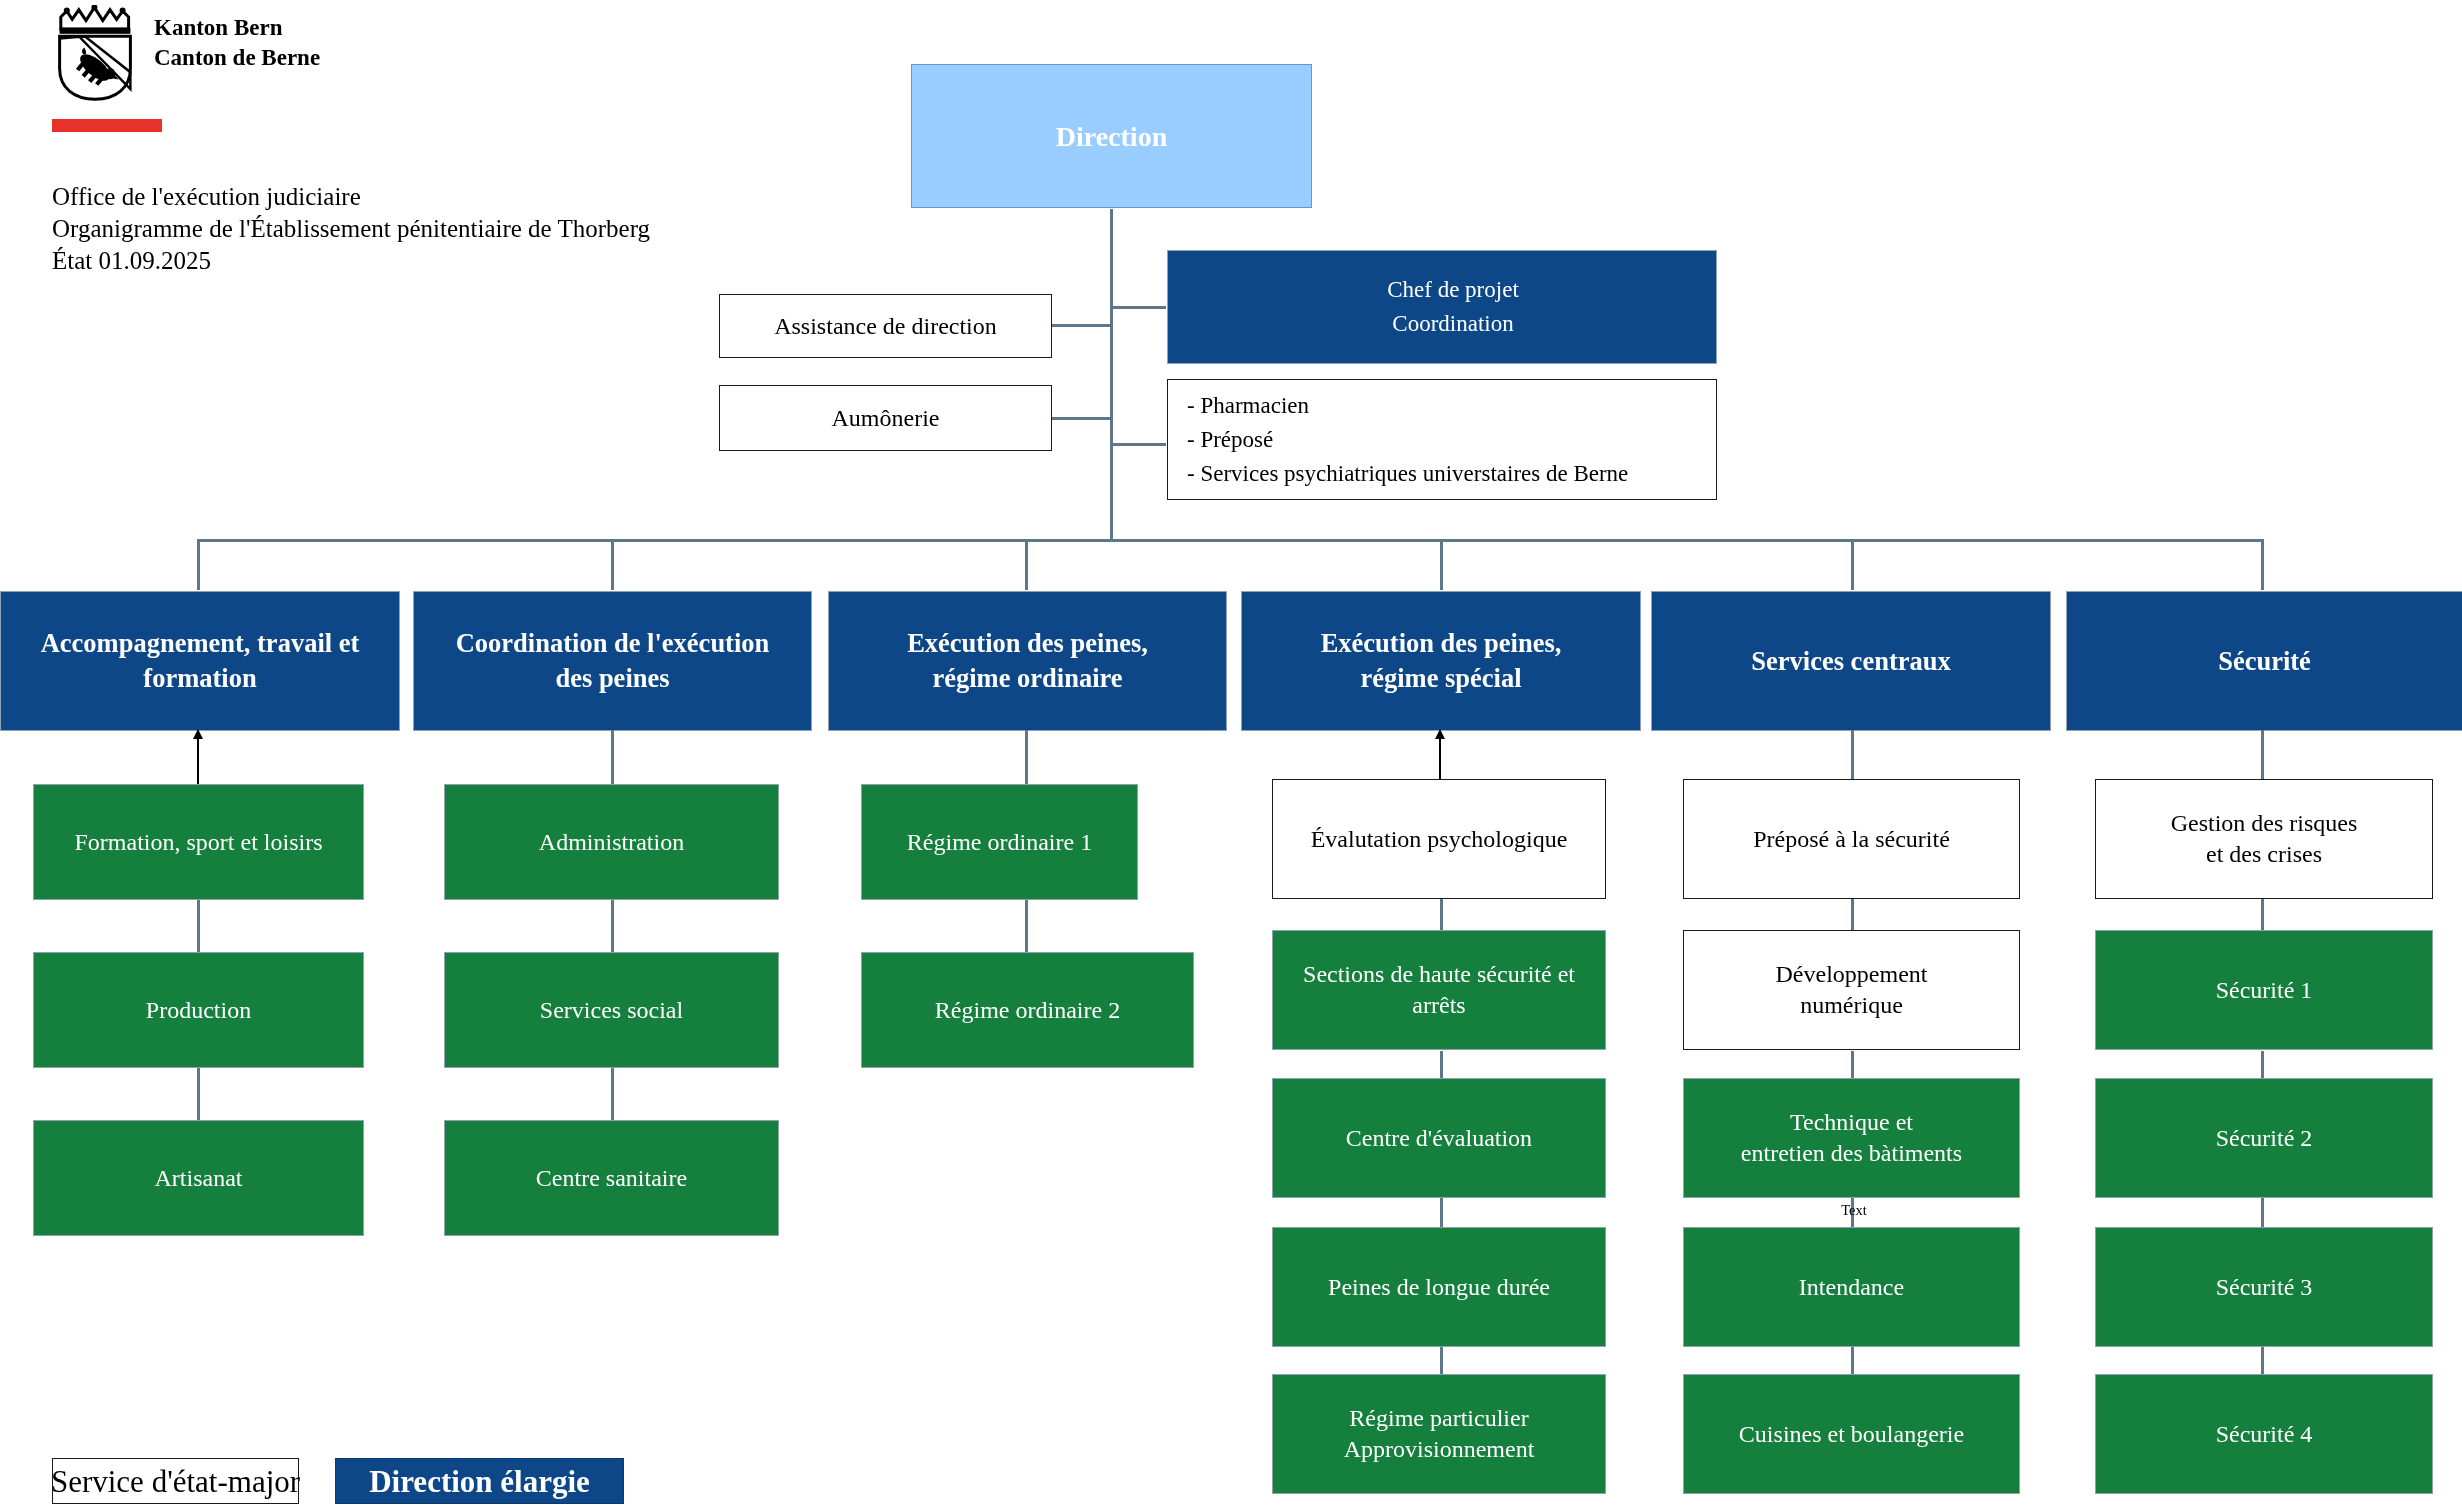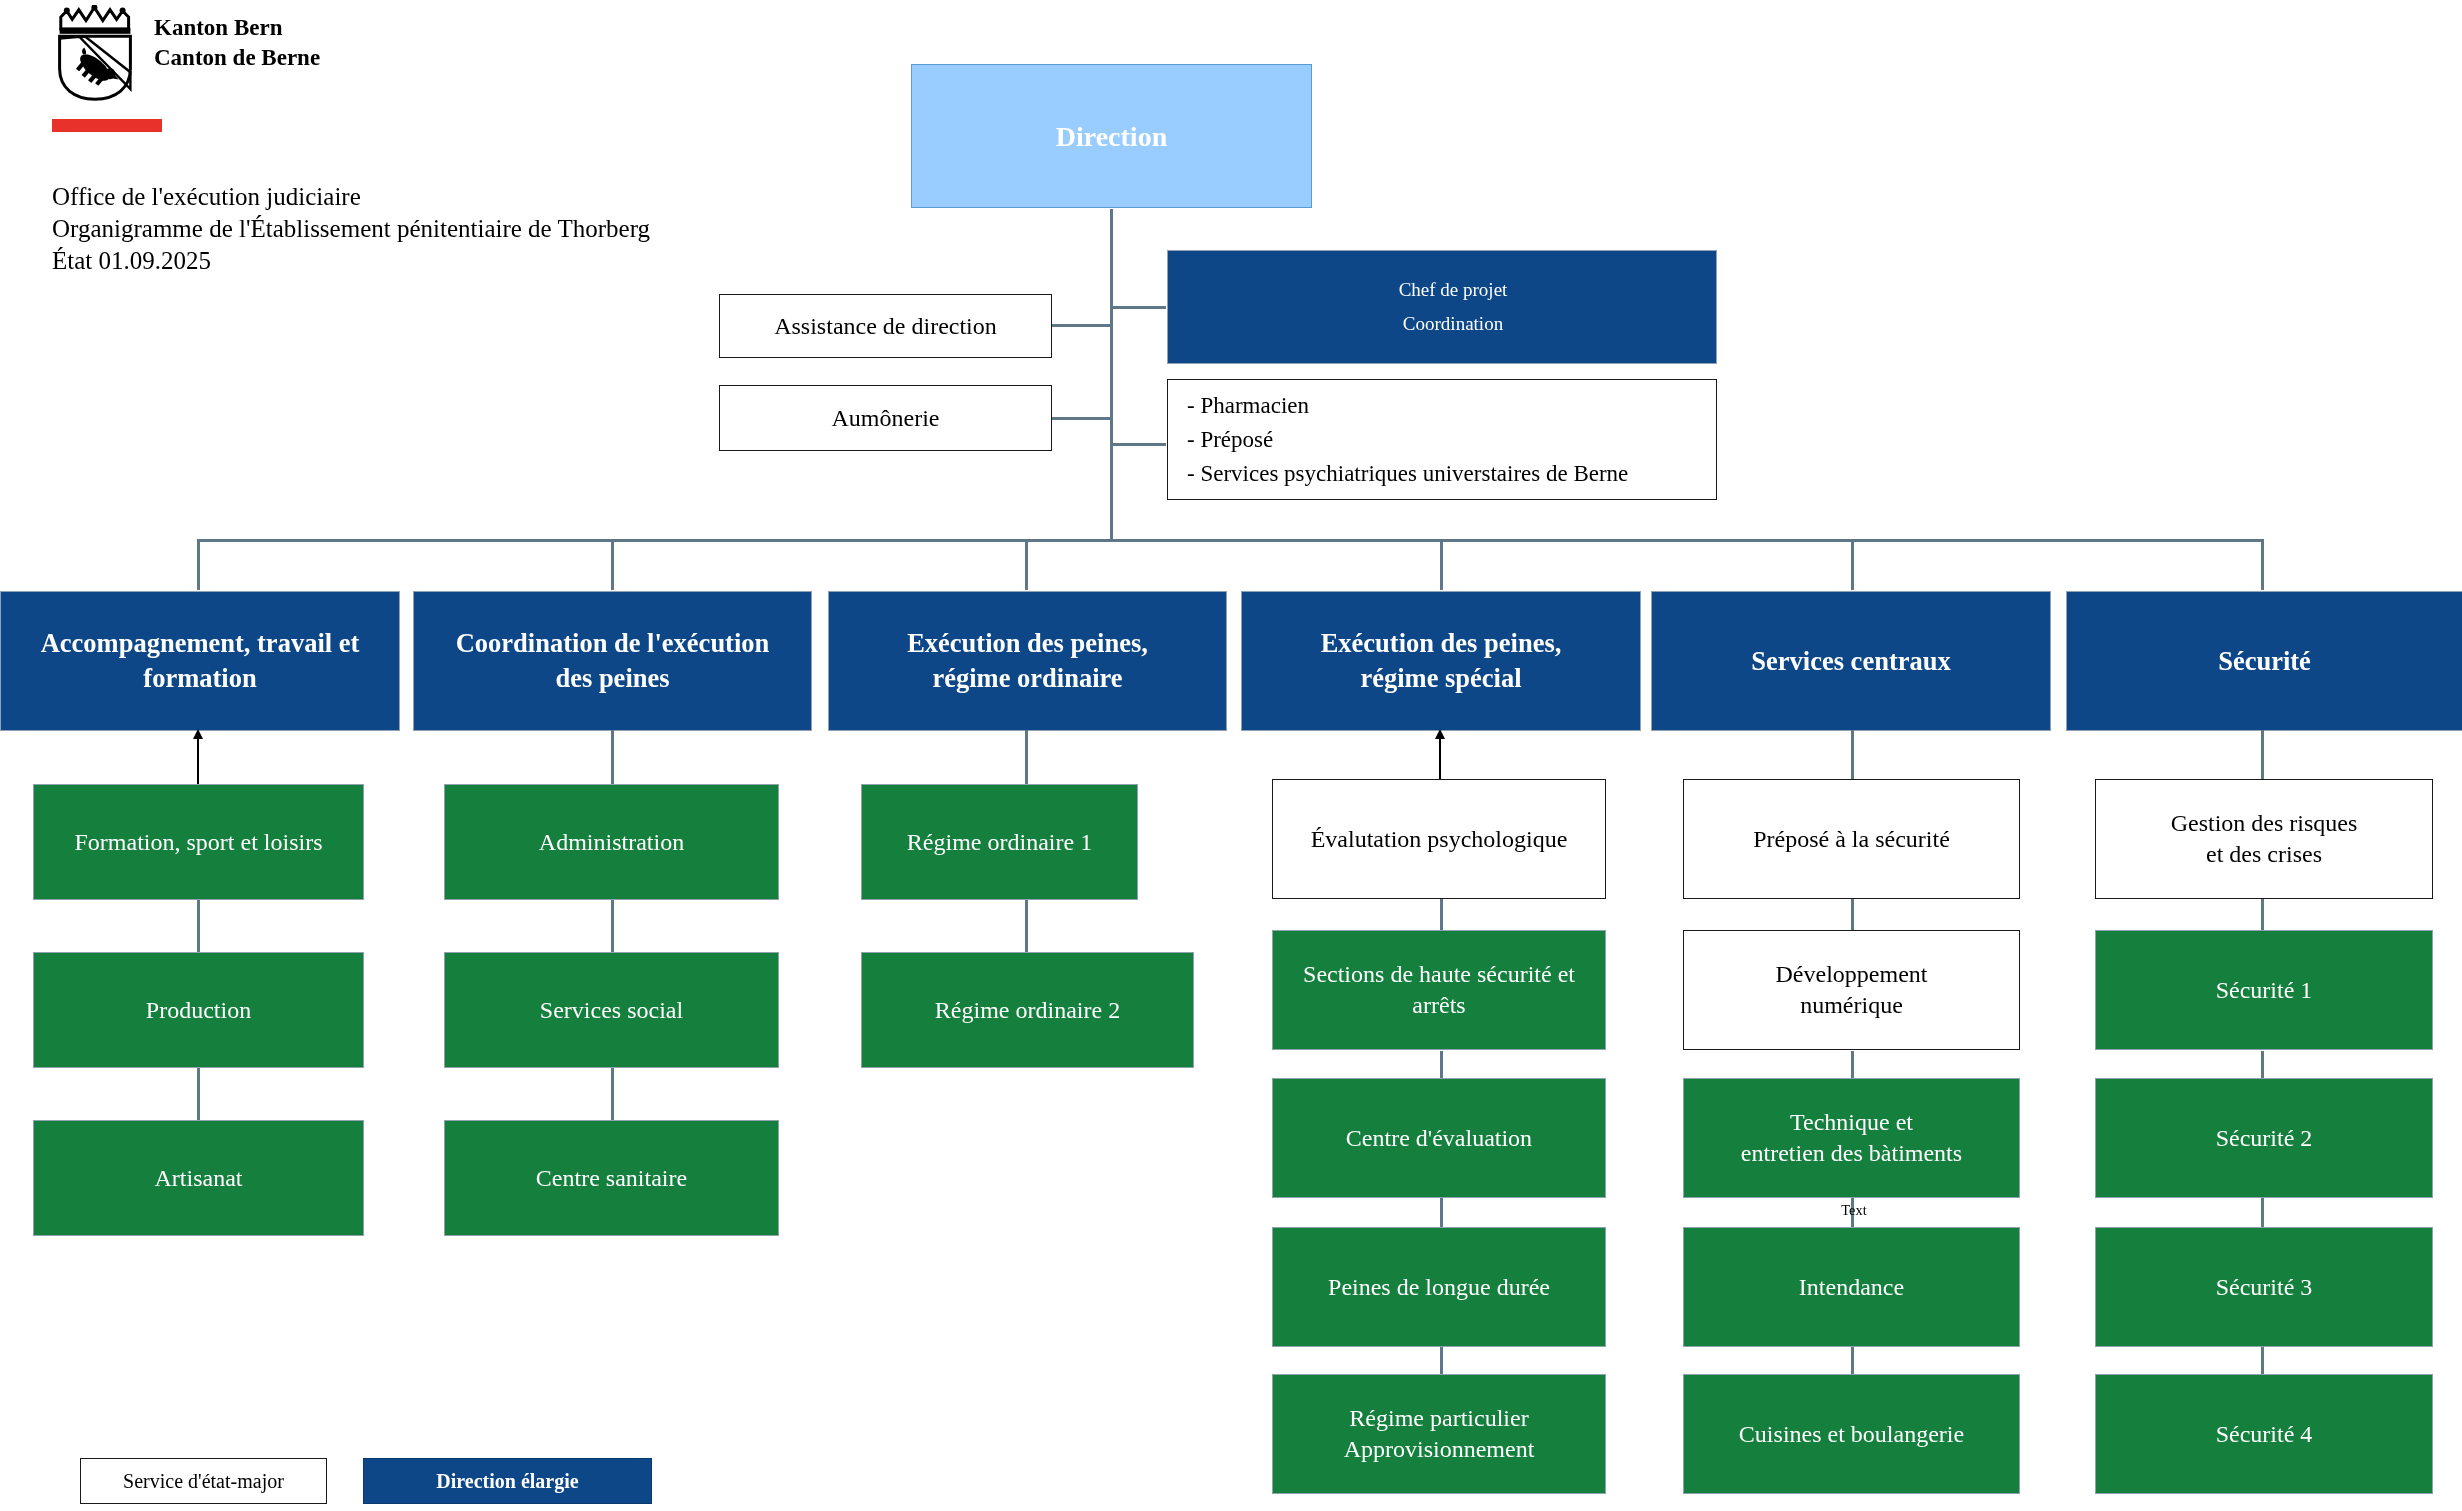--- a/index.html
+++ b/index.html
@@ -9,31 +9,31 @@
        align-items:center;justify-content:center;text-align:center;}
   .bl{white-space:nowrap;line-height:31px;min-height:0;}
   .hdr .bl{line-height:35px;}
   .dark{background:#0d4787;color:#ffffff;border:1.2px solid #8fa3b5;}
   .gray{background:#15803d;color:#ffffff;border:1.2px solid #90a1ae;}
   .whitebox{background:#ffffff;color:#000000;border:1.8px solid #1a1a1a;}
   .lightblue{background:#99ccff;color:#ffffff;border:1.8px solid #5b9bd5;font-weight:bold;font-size:28px;align-items:center;}
   .hdr{font-weight:bold;font-size:26.5px;}
   .sub{font-size:24px;}
   .staffbox{font-size:24px;}
-  .chefbox{font-size:19px;padding-left:22px;}
+  .chefbox{font-size:23px;padding-left:22px;}
   .chefbox .bl{line-height:34px;}
   .line{position:absolute;background:#5f7889;}
   .blackline{position:absolute;background:#000000;}
   .arrowhead{position:absolute;width:0;height:0;border-left:5.4px solid transparent;
              border-right:5.4px solid transparent;border-bottom:10.2px solid #000;}
   .logotext{position:absolute;left:154px;top:13.2px;font-weight:bold;font-size:23px;line-height:29.5px;color:#000;}
   .redbar{position:absolute;left:52px;top:119px;width:110px;height:13.2px;background:#e8312a;}
   .titleblock{position:absolute;left:52px;top:181px;font-size:25px;line-height:32px;color:#000;}
   .pharmlist{align-items:flex-start;padding-left:19px;font-size:23px;line-height:34px;text-align:left;}
-  .legend{font-size:20px;margin-left:28px;}
+  .legend{font-size:31px;}
   .textlabel{position:absolute;left:1830px;top:1202px;width:48px;text-align:center;
              font-size:14.4px;color:#000;}
 </style>
 </head>
 <body>
 
 <div id="canvas">
 
   <svg style="position:absolute;left:52px;top:4.8px;" width="92" height="96" viewBox="0 0 152 160">
     <path d="M14,40 L14,20 L24,10 L33,24 L44,8 L56,26 L70,4 L84,26 L96,8 L107,24 L117,10 L127,20 L127,40 Z" fill="#fff" stroke="#000" stroke-width="5"></path>

